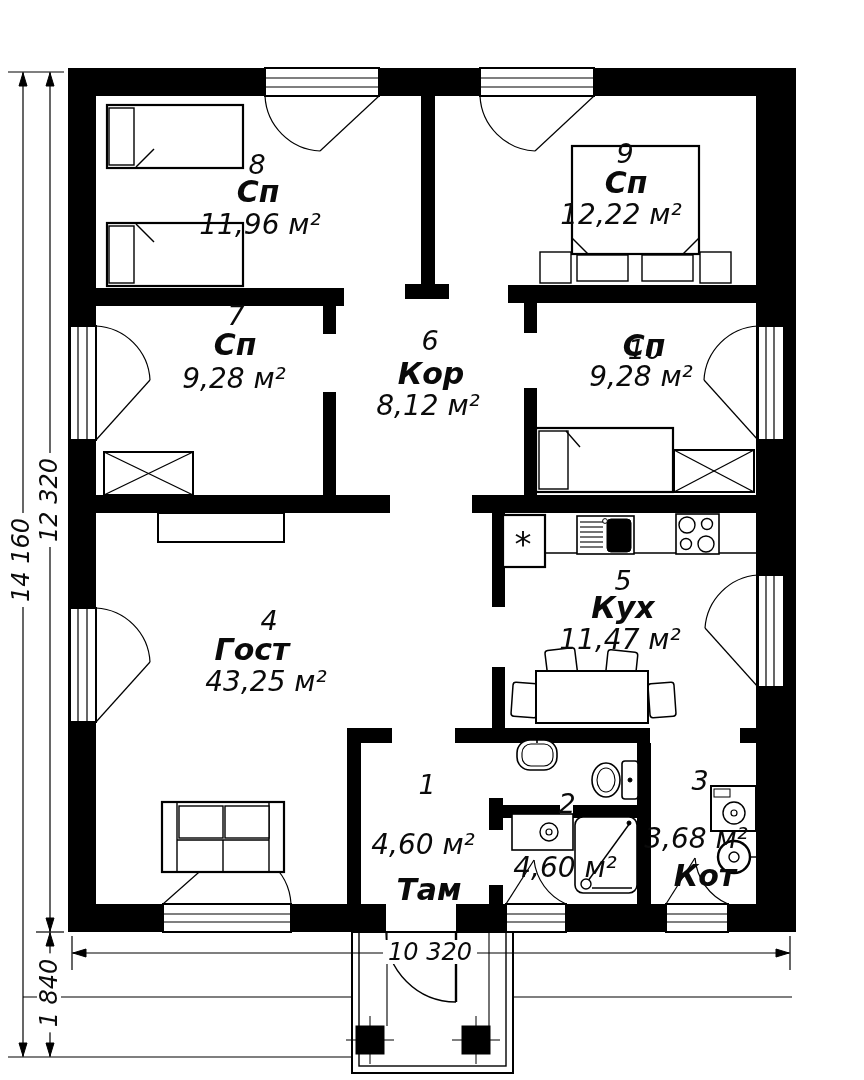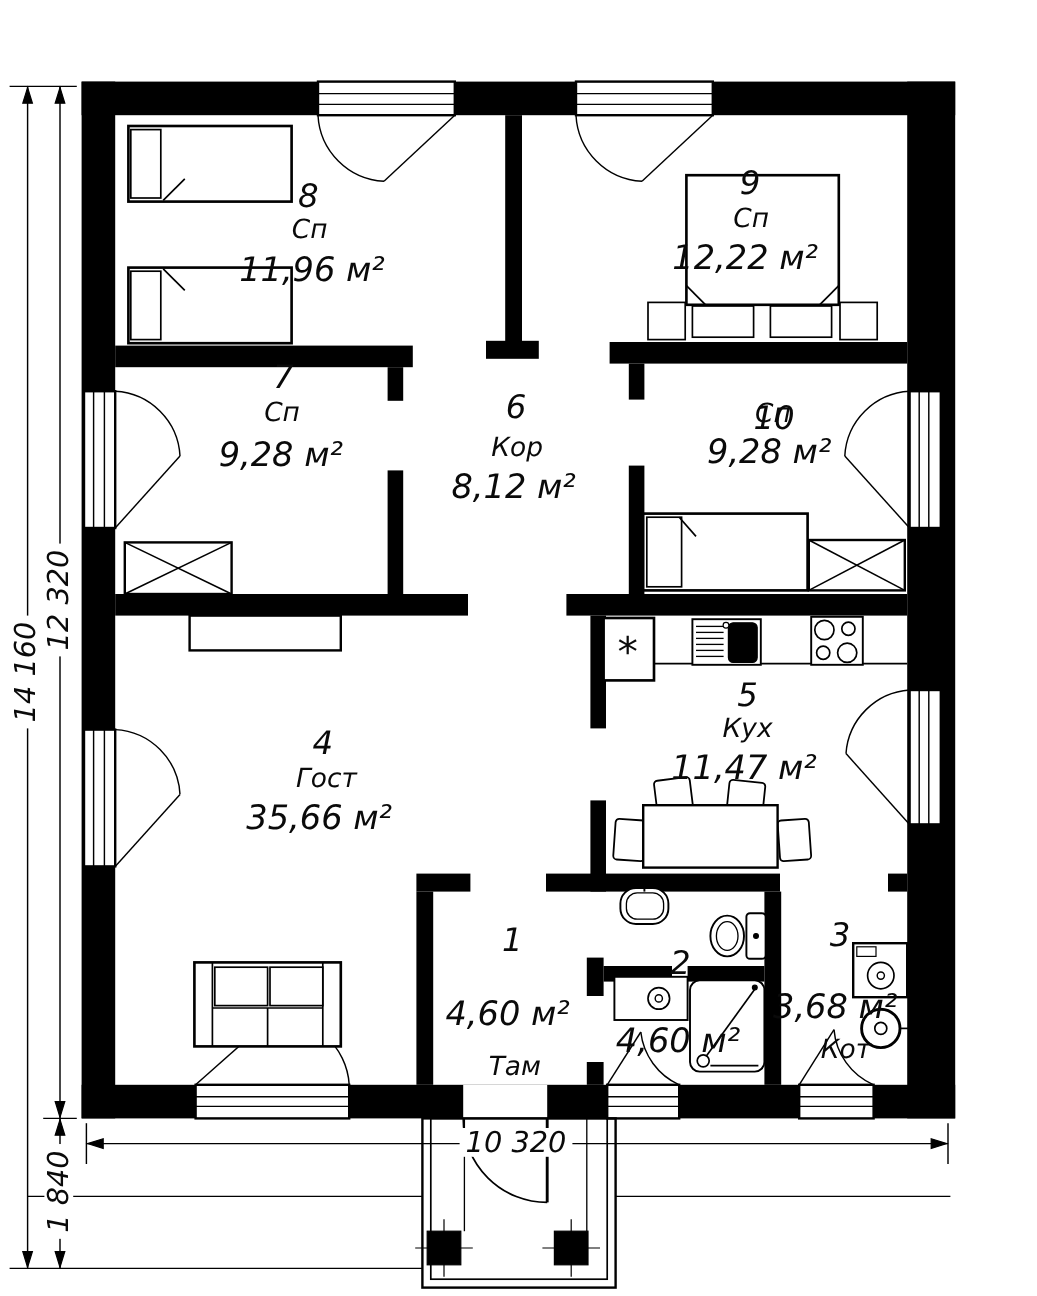--- a/index.html
+++ b/index.html
@@ -2,21 +2,21 @@
 <html><head>
 <meta charset="utf-8">
 <style>
   html,body{margin:0;padding:0;background:#ffffff;}
   .canvas{position:relative;width:864px;height:1080px;background:#ffffff;overflow:hidden;
           font-family:"DejaVu Sans",sans-serif;color:#0a0a0a;}
   svg{position:absolute;left:0;top:0;}
   .lbl{position:absolute;transform:translate(-50%,-50%);white-space:nowrap;
        font-style:italic;color:#0a0a0a;line-height:1;}
   .num{font-size:27px;font-weight:500;}
-  .rname{font-size:22px;font-weight:400;}
+  .rname{font-size:30px;font-weight:700;}
   .area{font-size:28px;font-style:italic;}
   .dim{font-size:24px;background:#ffffff;padding:0 5px;}
   .dim.vert{transform:translate(-50%,-50%) rotate(-90deg);}
   .fridge-star{font-size:34px;font-style:normal;}
 </style>
 </head>
 <body>
 
 <div class="canvas">
 
@@ -308,22 +308,22 @@
 
   <div class="lbl num" style="left:430px;top:340px;">6</div>
   <div class="lbl rname" style="left:431px;top:374px;">Кор</div>
   <div class="lbl area" style="left:428px;top:406px;">8,12 м²</div>
 
   <div class="lbl num" style="left:645px;top:317px;margin-top:32px;">10</div>
   <div class="lbl rname" style="left:644px;top:346px;">Сп</div>
   <div class="lbl area" style="left:641px;top:377px;">9,28 м²</div>
 
   <div class="lbl num" style="left:269px;top:620px;">4</div>
-  <div class="lbl rname" style="left:272px;top:650px;">Гост</div>
-  <div class="lbl area" style="left:266px;top:682px;">35,66 м²</div>
+  <div class="lbl rname" style="left:252px;top:650px;">Гост</div>
+  <div class="lbl area" style="left:266px;top:682px;">43,25 м²</div>
 
   <div class="lbl num" style="left:623px;top:580px;">5</div>
   <div class="lbl rname" style="left:623px;top:608px;">Кух</div>
   <div class="lbl area" style="left:620px;top:640px;text-align:right;">11,47 м²</div>
 
   <div class="lbl num" style="left:427px;top:784px;">1</div>
   <div class="lbl rname" style="left:429px;top:850px;margin-top:40px;">Там</div>
   <div class="lbl area" style="left:423px;top:845px;">4,60 м²</div>
 
   <div class="lbl num" style="left:567px;top:803px;">2</div>

